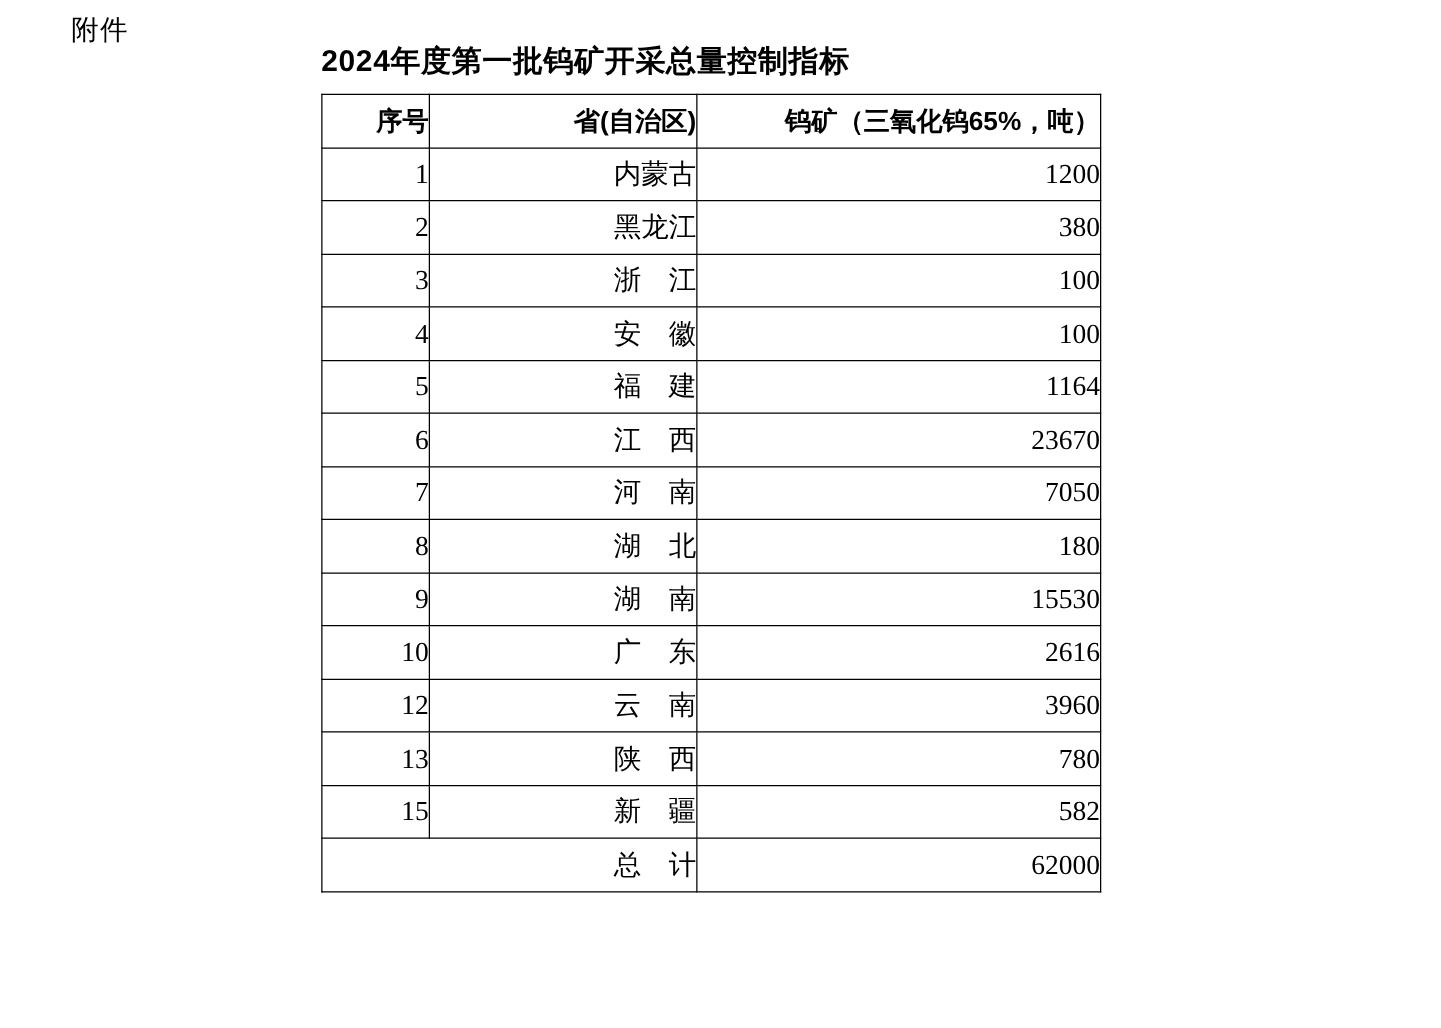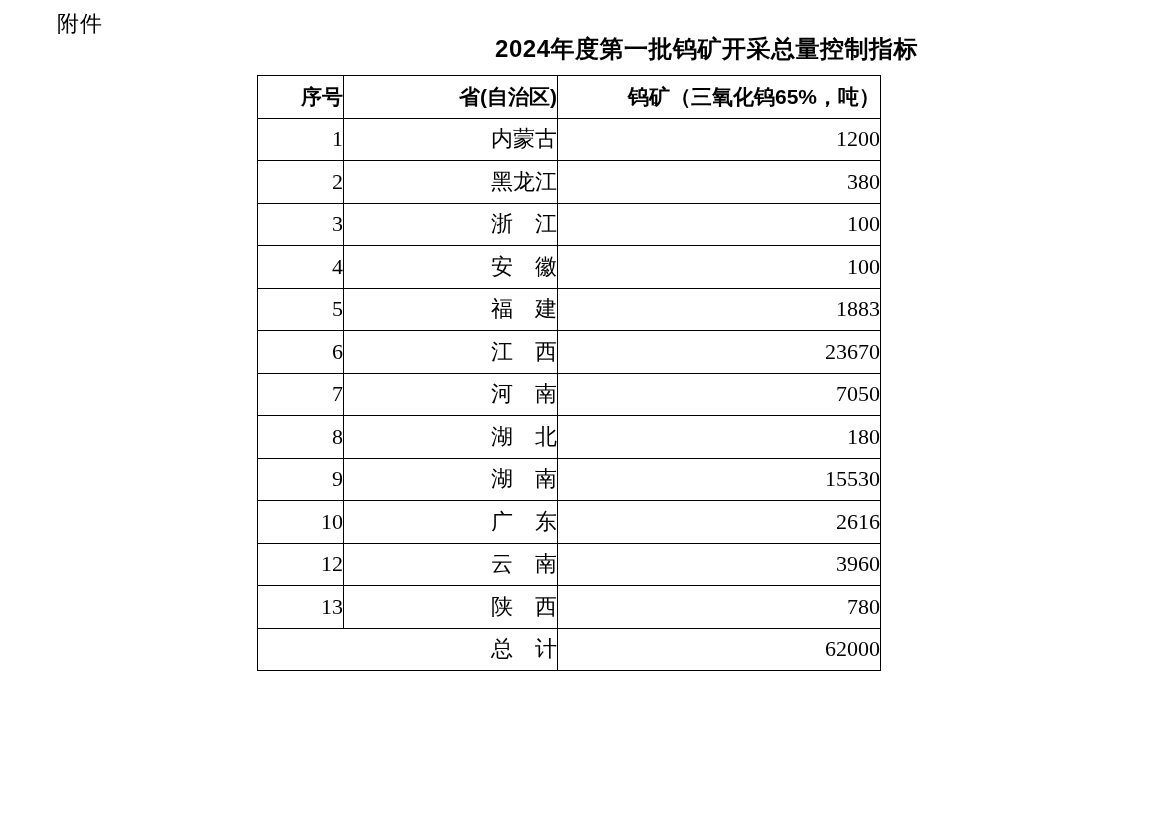--- a/index.html
+++ b/index.html
@@ -22,21 +22,21 @@
     font-family: "Liberation Sans", "DejaVu Sans", sans-serif;
     font-size: 22px;
     font-weight: normal;
     letter-spacing: 1px;
   }
   .doc-title {
     position: absolute;
     left: 257px;
     top: 33px;
     width: 661px;
-    text-align: right;
+    text-align: left;
     font-family: "Liberation Sans", "DejaVu Sans", sans-serif;
     font-weight: bold;
     font-size: 24px;
     letter-spacing: 0.5px;
     white-space: nowrap;
   }
   table.quota-table {
     position: absolute;
     left: 257px;
     top: 75px;
@@ -102,21 +102,21 @@
       <td>100</td>
     </tr>
     <tr>
       <td>4</td>
       <td>安　徽</td>
       <td>100</td>
     </tr>
     <tr>
       <td>5</td>
       <td>福　建</td>
-      <td>1883</td>
+      <td>1164</td>
     </tr>
     <tr>
       <td>6</td>
       <td>江　西</td>
       <td>23670</td>
     </tr>
     <tr>
       <td>7</td>
       <td>河　南</td>
       <td>7050</td>
@@ -140,17 +140,22 @@
       <td>12</td>
       <td>云　南</td>
       <td>3960</td>
     </tr>
     <tr>
       <td>13</td>
       <td>陕　西</td>
       <td>780</td>
     </tr>
     <tr>
+      <td>15</td>
+      <td>新　疆</td>
+      <td>582</td>
+    </tr>
+    <tr>
       <td colspan="2">总　计</td>
       <td>62000</td>
     </tr>
   </tbody>
 </table>
 
 </body></html>

